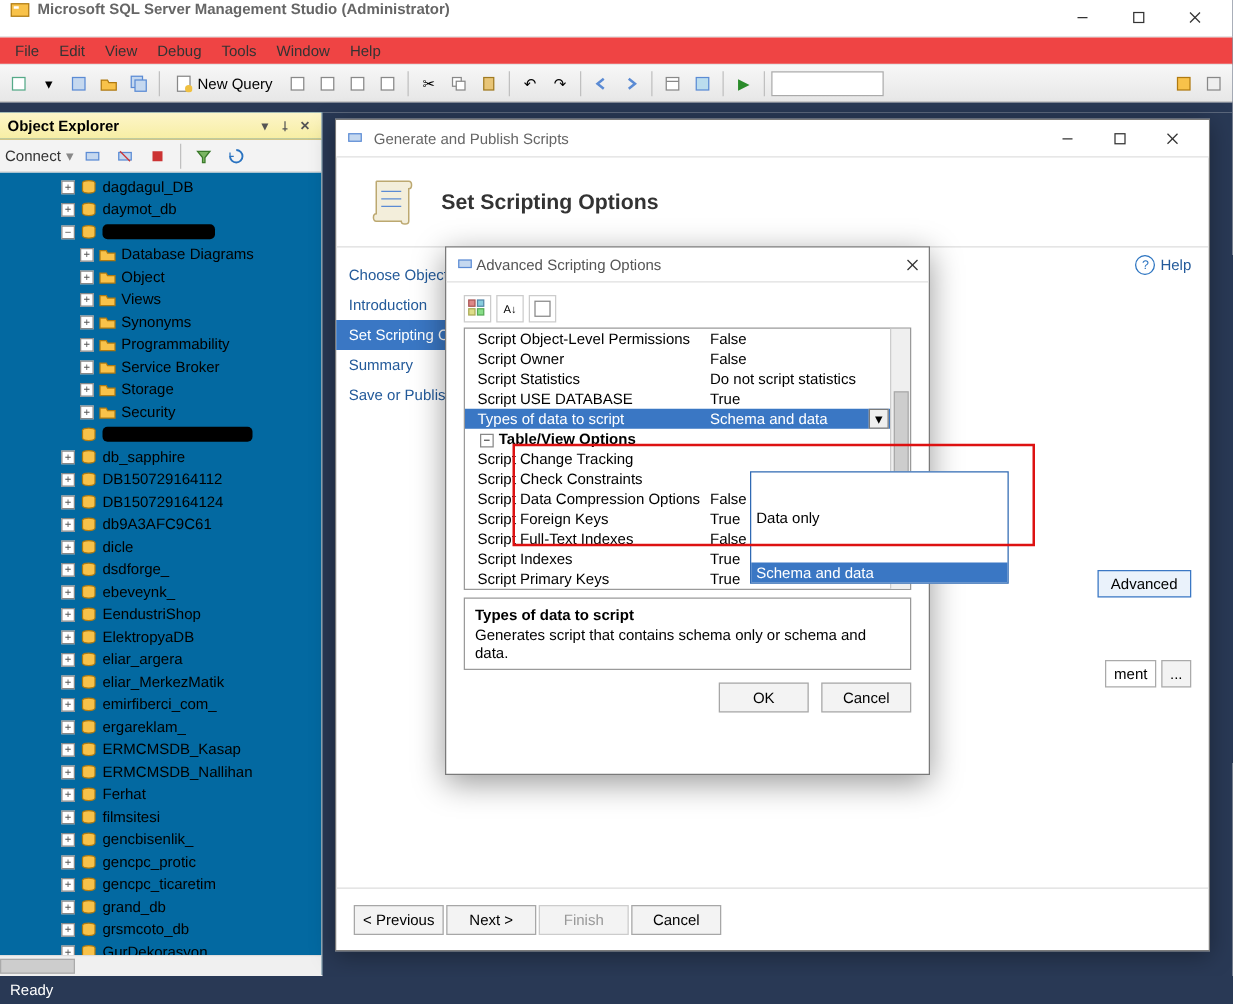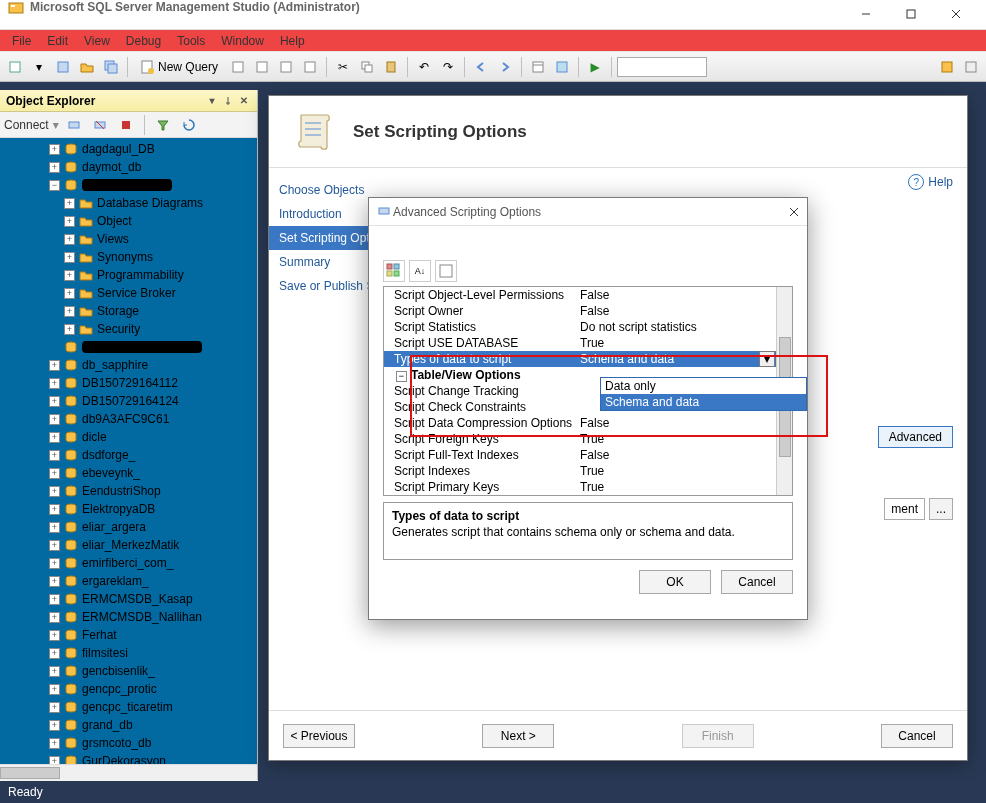--- a/index.html
+++ b/index.html
@@ -56,47 +56,47 @@
 .wizard-nav { width: 146px; padding: 10px 0; }
 .wizard-nav .step { padding: 5px 10px; color: #235a9a; cursor: pointer; }
 .wizard-nav .step.sel { background: #3a77c4; color: #fff; }
 .wizard-content { flex: 1; padding: 10px 14px 10px 24px; position: relative; }
 .help-link { position: absolute; right: 14px; top: 6px; display: flex; align-items: center; gap: 4px; color: #235a9a; }
 .help-circle { width: 16px; height: 16px; border-radius: 50%; border: 1px solid #2a73c0; display: inline-flex; align-items: center; justify-content: center; color: #2a73c0; font-size: 10px; }
 .adv-btn-fake { position: absolute; right: 14px; top: 258px; border: 1px solid #3a77c4; background: #eaf2fb; padding: 3px 10px; }
 .save-row { position: absolute; right: 14px; top: 330px; display: flex; gap: 4px; }
 .save-name-frag { border: 1px solid #aaa; padding: 3px 6px; background: #fff; }
 .browse-btn { border: 1px solid #aaa; padding: 3px 6px; background: #f3f3f3; }
-.wizard-foot { height: 50px; border-top: 1px solid #ddd; display: flex; align-items: center; justify-content: space-between; padding: 0 14px; gap: 2px; }
+.wizard-foot { height: 50px; border-top: 1px solid #ddd; display: flex; align-items: center; justify-content: flex-start; padding: 0 14px; gap: 2px; }
 .btn { min-width: 72px; height: 24px; background: #f3f3f3; border: 1px solid #a7a7a7; display: inline-flex; align-items: center; justify-content: center; }
 .btn.disabled { color: #999; border-color: #ccc; }
 
 
-.adv { position: absolute; left: 368px; top: 197px; width: 440px; height: 423px; background: #fff; border: 1px solid #7a7a7a; box-shadow: 0 6px 24px rgba(0,0,0,0.4); display: flex; flex-direction: column; gap: 24px; }
+.adv { position: absolute; left: 356px; top: 197px; width: 388px; height: 423px; background: #fff; border: 1px solid #7a7a7a; box-shadow: 0 6px 24px rgba(0,0,0,0.4); display: flex; flex-direction: column; }
 .adv-title { height: 28px; display: flex; align-items: center; padding: 0 8px; border-bottom: 1px solid #e0e0e0; }
 .adv-title .t { flex: 1; color: #555; }
 .adv-body { flex: 1; padding: 10px 14px; display: flex; flex-direction: column; }
 .adv-body .sect-label { font-weight: bold; margin-bottom: 6px; }
 .adv-tool-row { display: flex; gap: 4px; margin-bottom: 4px; }
 .adv-tool-btn { width: 22px; height: 22px; border: 1px solid #ccc; }
 .grid-wrap { border: 1px solid #9a9a9a; flex: 0 0 210px; display: flex; }
 .grid { flex: 1; overflow: hidden; position: relative; }
 .grid-row { display: flex; height: 16px; align-items: center; }
 .grid-row .c1 { width: 192px; padding-left: 10px; }
 .grid-row .c2 { flex: 1; padding-left: 4px; }
 .grid-row.selected { background: #3a77c4; color: #fff; }
 .grid-row.catheader .c1 { font-weight: bold; }
 .grid-row.catheader .expand { width: 11px; height: 11px; border: 1px solid #888; margin-left: 2px; margin-right: 4px; display: inline-flex; align-items: center; justify-content: center; font-size: 9px; background: #fff; color: #555; }
 .grid-scroll { width: 16px; background: #efefef; border-left: 1px solid #ccc; position: relative; }
 .grid-scroll .bar { position: absolute; left: 2px; width: 12px; background: #cdcdcd; border: 1px solid #aaa; }
 .combo-widget { position: absolute; right: 1px; top: 64px; width: 16px; height: 16px; border: 1px solid #7a7a7a; background: #efefef; display: flex; align-items: center; justify-content: center; }
 
 
 .dropdown { position: absolute; left: 600px; top: 377px; width: 207px; border: 1px solid #2f69b3; background: #fff; z-index: 50; }
-.dropdown .opt { height: 16px; padding: 0 4px; display: flex; align-items: center; }
+.dropdown .opt { height: 16px; padding: 0 4px; display: flex; align-items: center; margin-top: 28px; }
 .dropdown .opt.sel { background: #3a77c4; color: #fff; }
 
 
 .redbox { position: absolute; left: 410px; top: 355px; width: 418px; height: 82px; border: 2px solid #d11; z-index: 60; pointer-events: none; }
 
 
 .desc-box { border: 1px solid #9a9a9a; margin-top: 6px; padding: 6px 8px; height: 58px; }
 .desc-box .dt { font-weight: bold; margin-bottom: 2px; }
 .adv-foot { display: flex; justify-content: flex-end; gap: 10px; padding: 10px 0 2px 0; }
 
@@ -759,20 +759,44 @@
       </div>
     </div>
   <div class="tree-scroll">
       <div class="tree-thumb"></div>
     </div>
 </div>
 
 <div class="main-dark"></div>
 
 <div class="wizard">
+  <div class="wizard-title">
+    <span class="wiz-icon">
+        <svg width="16" height="16">
+          <rect x="2" y="4" width="10" height="6" fill="#c5d8ef" stroke="#5b8bd4"></rect>
+        </svg>
+      </span>
+    <span class="t">Generate and Publish Scripts</span>
+    <span class="wctrl">
+        <svg width="10" height="10">
+          <line x1="1" y1="5" x2="9" y2="5" stroke="#333"></line>
+        </svg>
+      </span>
+    <span class="wctrl">
+        <svg width="10" height="10">
+          <rect x="1" y="1" width="8" height="8" fill="none" stroke="#333"></rect>
+        </svg>
+      </span>
+    <span class="wctrl">
+        <svg width="10" height="10">
+          <line x1="1" y1="1" x2="9" y2="9" stroke="#333"></line>
+          <line x1="9" y1="1" x2="1" y2="9" stroke="#333"></line>
+        </svg>
+      </span>
+  </div>
   <div class="wizard-head">
     <span class="scroll-icon">
       <svg width="46" height="46">
           <path d="M10 6h26c3 0 3 6 0 6v26c0 3-6 3-6 0H10c-3 0-3-6 0-6V6" fill="#f3eedb" stroke="#bca870" stroke-width="1.2"></path>
           <line x1="14" y1="14" x2="30" y2="14" stroke="#5b8bd4"></line>
           <line x1="14" y1="20" x2="30" y2="20" stroke="#5b8bd4"></line>
           <line x1="14" y1="26" x2="30" y2="26" stroke="#5b8bd4"></line>
         </svg>
     </span>
     <span class="htitle">Set Scripting Options</span>

